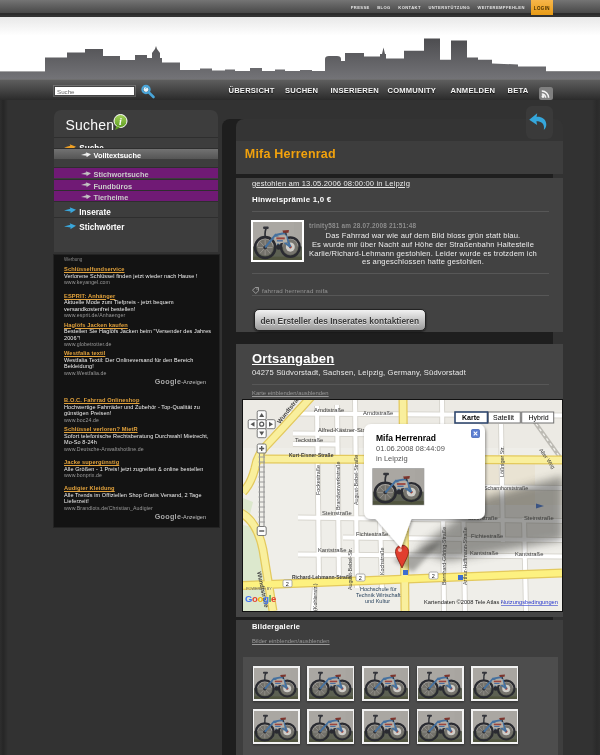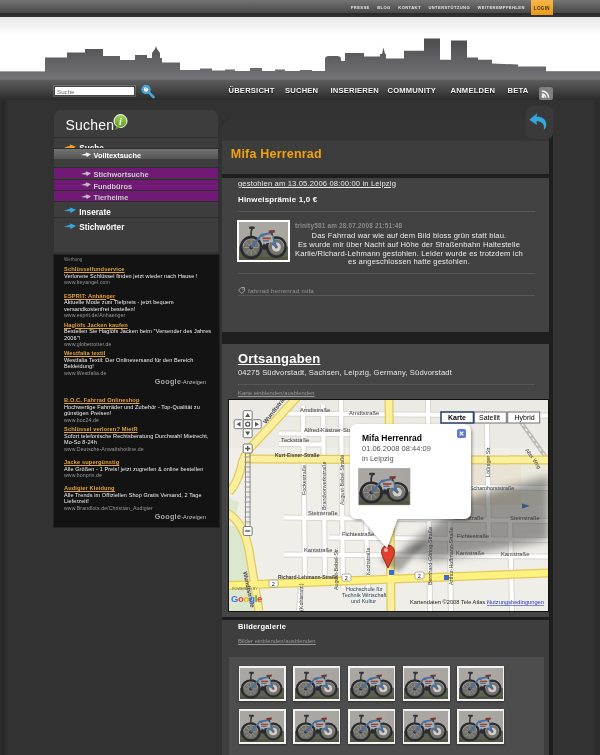--- a/index.html
+++ b/index.html
@@ -35,21 +35,21 @@
 #ads .werbung { position:absolute; left:10px; top:2px; font-size:4.5px; color:#888; }
 .ad { position:absolute; left:10px; width:150px; }
 .ad .t { font-size:5.7px; font-weight:bold; color:#e2a23c; text-decoration:underline; letter-spacing:.1px; }
 .ad .d { font-size:5.5px; line-height:6.6px; color:#f0f0f0; letter-spacing:.1px; margin-top:.5px; }
 .ad .u { font-size:5.2px; color:#9a9a9a; letter-spacing:.1px; }
 .ganz { position:absolute; right:13px; font-size:5.5px; color:#c0c0c0; }
 .ganz b { font-size:7.2px; color:#a8a8a8; font-weight:bold; letter-spacing:.3px; }
 
 #backtab { position:absolute; left:526px; top:106px; width:27px; height:33px; background:#3a3a3a; border-radius:6px; z-index:5; }
 #cframe { position:absolute; left:222px; top:119px; width:331px; height:636px; background:#1e1e1e; border-radius:8px 8px 0 0; }
-.csec { position:absolute; left:0; width:327px; }
+.csec { position:absolute; left:14px; width:327px; }
 #ctop { top:0; height:22px; background:#343434; border-radius:8px 8px 0 0; }
 #ctitle { top:22px; height:33px; background:#3d3d3d; }
 #ctitle span { position:absolute; left:8.8px; top:6px; font-size:12.5px; font-weight:bold; color:#f2a20d; letter-spacing:.2px; }
 #sec1 { top:59px; height:154px; background:#424242; }
 #sec2 { top:225px; height:273px; background:#454545; }
 #sec3 { top:501px; height:135px; background:#3e3e3e; }
 .wtext { position:absolute; color:#e9e9e9; font-size:7.6px; letter-spacing:.15px; }
 .btext { position:absolute; color:#ffffff; font-size:7.9px; font-weight:bold; letter-spacing:.2px; }
 .divider { position:absolute; left:16px; width:297px; height:1px; background:#575757; }
 .glink { position:absolute; left:16px; font-size:5.9px; color:#999; text-decoration:underline; letter-spacing:0; }
@@ -286,20 +286,21 @@
               <use href="#bike"></use>
             </svg></div>
       <div id="user1">trinity581 am 28.07.2008 21:51:48</div>
       <div id="para1">Das Fahrrad war wie auf dem Bild bloss grün statt blau.<br>Es wurde mir über Nacht auf Höhe der Straßenbahn Haltestelle<br>Karlie/Richard-Lehmann gestohlen. Leider wurde es trotzdem ich<br>es angeschlossen hatte gestohlen.</div>
       <div class="divider" style="top:94.5px;"></div>
       <div id="tagrow"><svg width="7" height="7" viewBox="0 0 7 7" style="vertical-align:-1px">
               <path d="M0.5,3.2 L3.2,0.5 L6.5,0.5 L6.5,3.8 L3.8,6.5 Z" fill="none" stroke="#9a9a9a" stroke-width="1"></path>
               <circle cx="5" cy="2" r="0.7" fill="#9a9a9a"></circle>
             </svg><span style="font-size:6.2px;color:#969696;letter-spacing:.2px;margin-left:3px;">fahrrad herrenrad mifa</span></div>
       <div class="divider" style="top:116.5px;"></div>
+      <div id="btn1"><span>den Ersteller des Inserates kontaktieren</span></div>
     </div>
     <div class="csec" id="sec2">
       <div class="btext" style="left:16px;top:7px;font-size:13px;text-decoration:underline;">Ortsangaben</div>
       <div class="wtext" style="left:16px;top:23.5px;">04275 Südvorstadt, Sachsen, Leipzig, Germany, Südvorstadt</div>
       <div class="divider" style="top:39.5px;"></div>
       <div class="glink" style="top:46px;">Karte einblenden/ausblenden</div>
       <div id="mapbox">
 <svg width="319" height="211" viewBox="0 0 319 211" font-family="Liberation Sans,sans-serif">
   <defs>
     <filter id="blur4" x="-30%" y="-30%" width="160%" height="160%">

